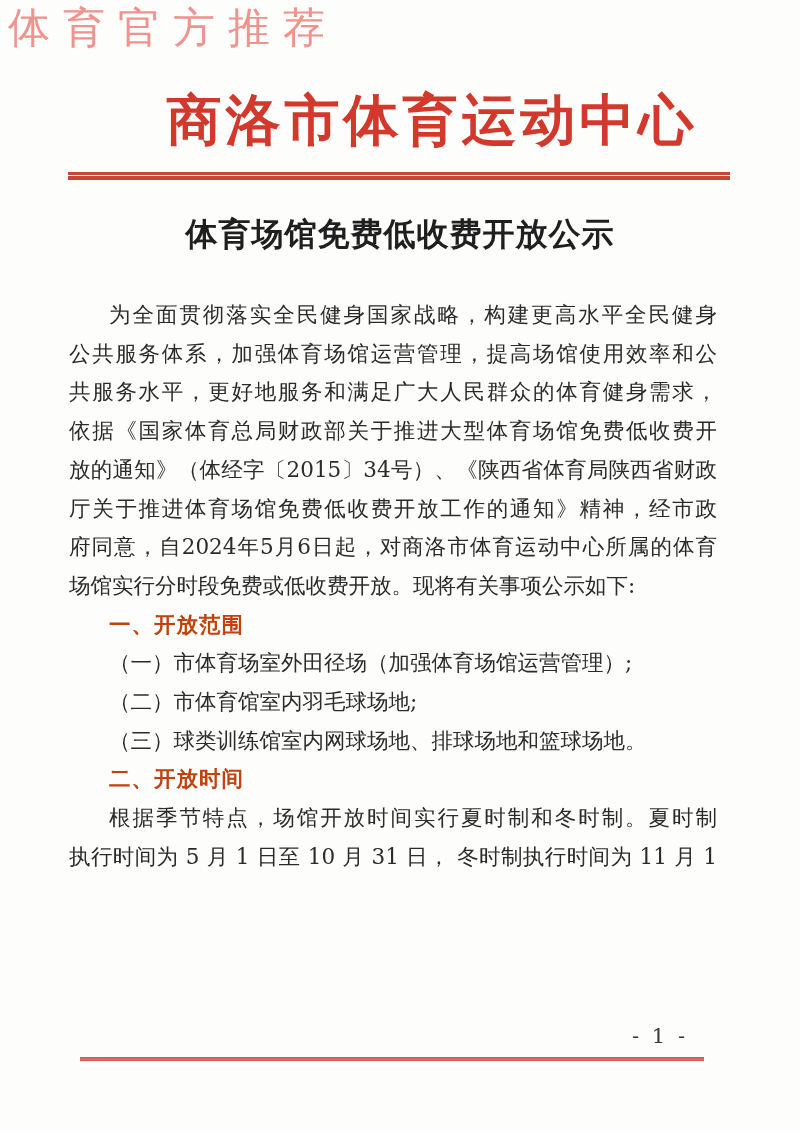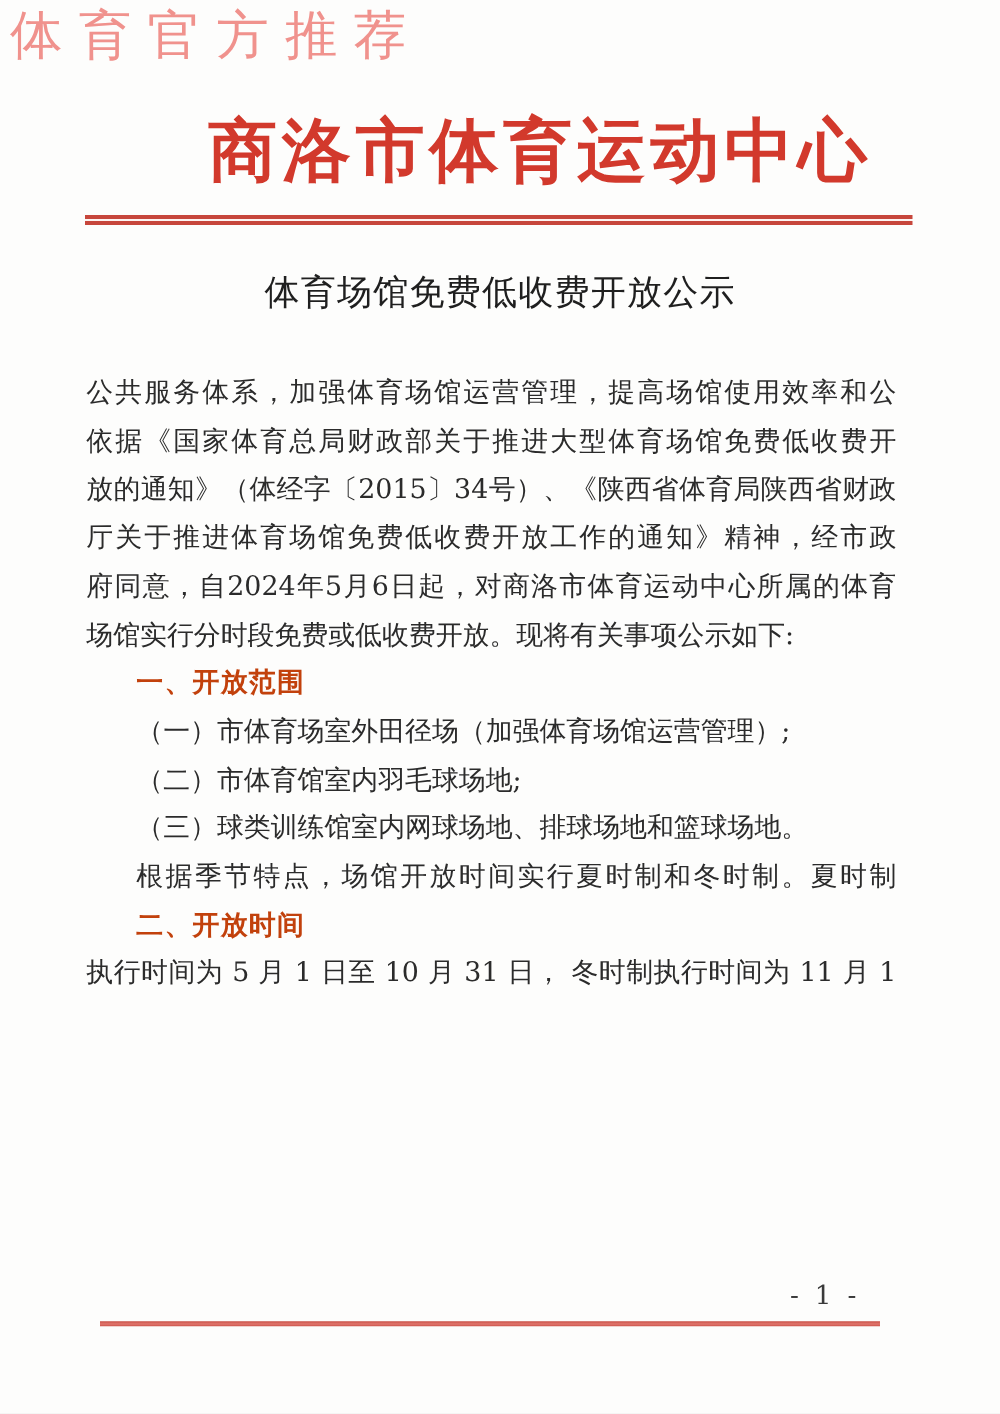--- a/index.html
+++ b/index.html
@@ -56,23 +56,23 @@
       #c7463c 4.5px, #c7463c 8px
     );
   }
 
   .doc-title {
     position: absolute;
     top: 212px;
     left: 0;
     width: 100%;
     text-align: center;
-    font-size: 28px;
+    font-size: 32px;
     line-height: 44px;
-    font-weight: 400;
+    font-weight: 700;
     letter-spacing: 1px;
     color: #1f1f1f;
     white-space: nowrap;
   }
 
   .body-text {
     position: absolute;
     top: 296px;
     left: 69px;
     width: 648px;
@@ -121,32 +121,34 @@
 
   <div class="watermark">体育官方推荐</div>
 
   <div class="org-name">商洛市体育运动中心</div>
 
   <div class="rule-top"></div>
 
   <div class="doc-title">体育场馆免费低收费开放公示</div>
 
   <div class="body-text">
+    <div class="doc-line indent full">为全面贯彻落实全民健身国家战略，构建更高水平全民健身</div>
     <div class="doc-line full">公共服务体系，加强体育场馆运营管理，提高场馆使用效率和公</div>
+    <div class="doc-line full">共服务水平，更好地服务和满足广大人民群众的体育健身需求，</div>
     <div class="doc-line full">依据《国家体育总局财政部关于推进大型体育场馆免费低收费开</div>
     <div class="doc-line full">放的通知》（体经字〔2015〕34号）、《陕西省体育局陕西省财政</div>
     <div class="doc-line full">厅关于推进体育场馆免费低收费开放工作的通知》精神，经市政</div>
     <div class="doc-line full">府同意，自2024年5月6日起，对商洛市体育运动中心所属的体育</div>
     <div class="doc-line">场馆实行分时段免费或低收费开放。现将有关事项公示如下:</div>
     <div class="doc-line indent heading">一、开放范围</div>
     <div class="doc-line indent">（一）市体育场室外田径场（加强体育场馆运营管理）;</div>
     <div class="doc-line indent">（二）市体育馆室内羽毛球场地;</div>
     <div class="doc-line indent">（三）球类训练馆室内网球场地、排球场地和篮球场地。</div>
+    <div class="doc-line indent heading">二、开放时间</div>
     <div class="doc-line indent full">根据季节特点，场馆开放时间实行夏时制和冬时制。夏时制</div>
-    <div class="doc-line indent heading">二、开放时间</div>
     <div class="doc-line full">执行时间为 5 月 1 日至 10 月 31 日， 冬时制执行时间为 11 月 1</div>
   </div>
 
   <div class="page-number">- 1 -</div>
 
   <div class="rule-bottom"></div>
 
 </div>
 
 </body></html>

